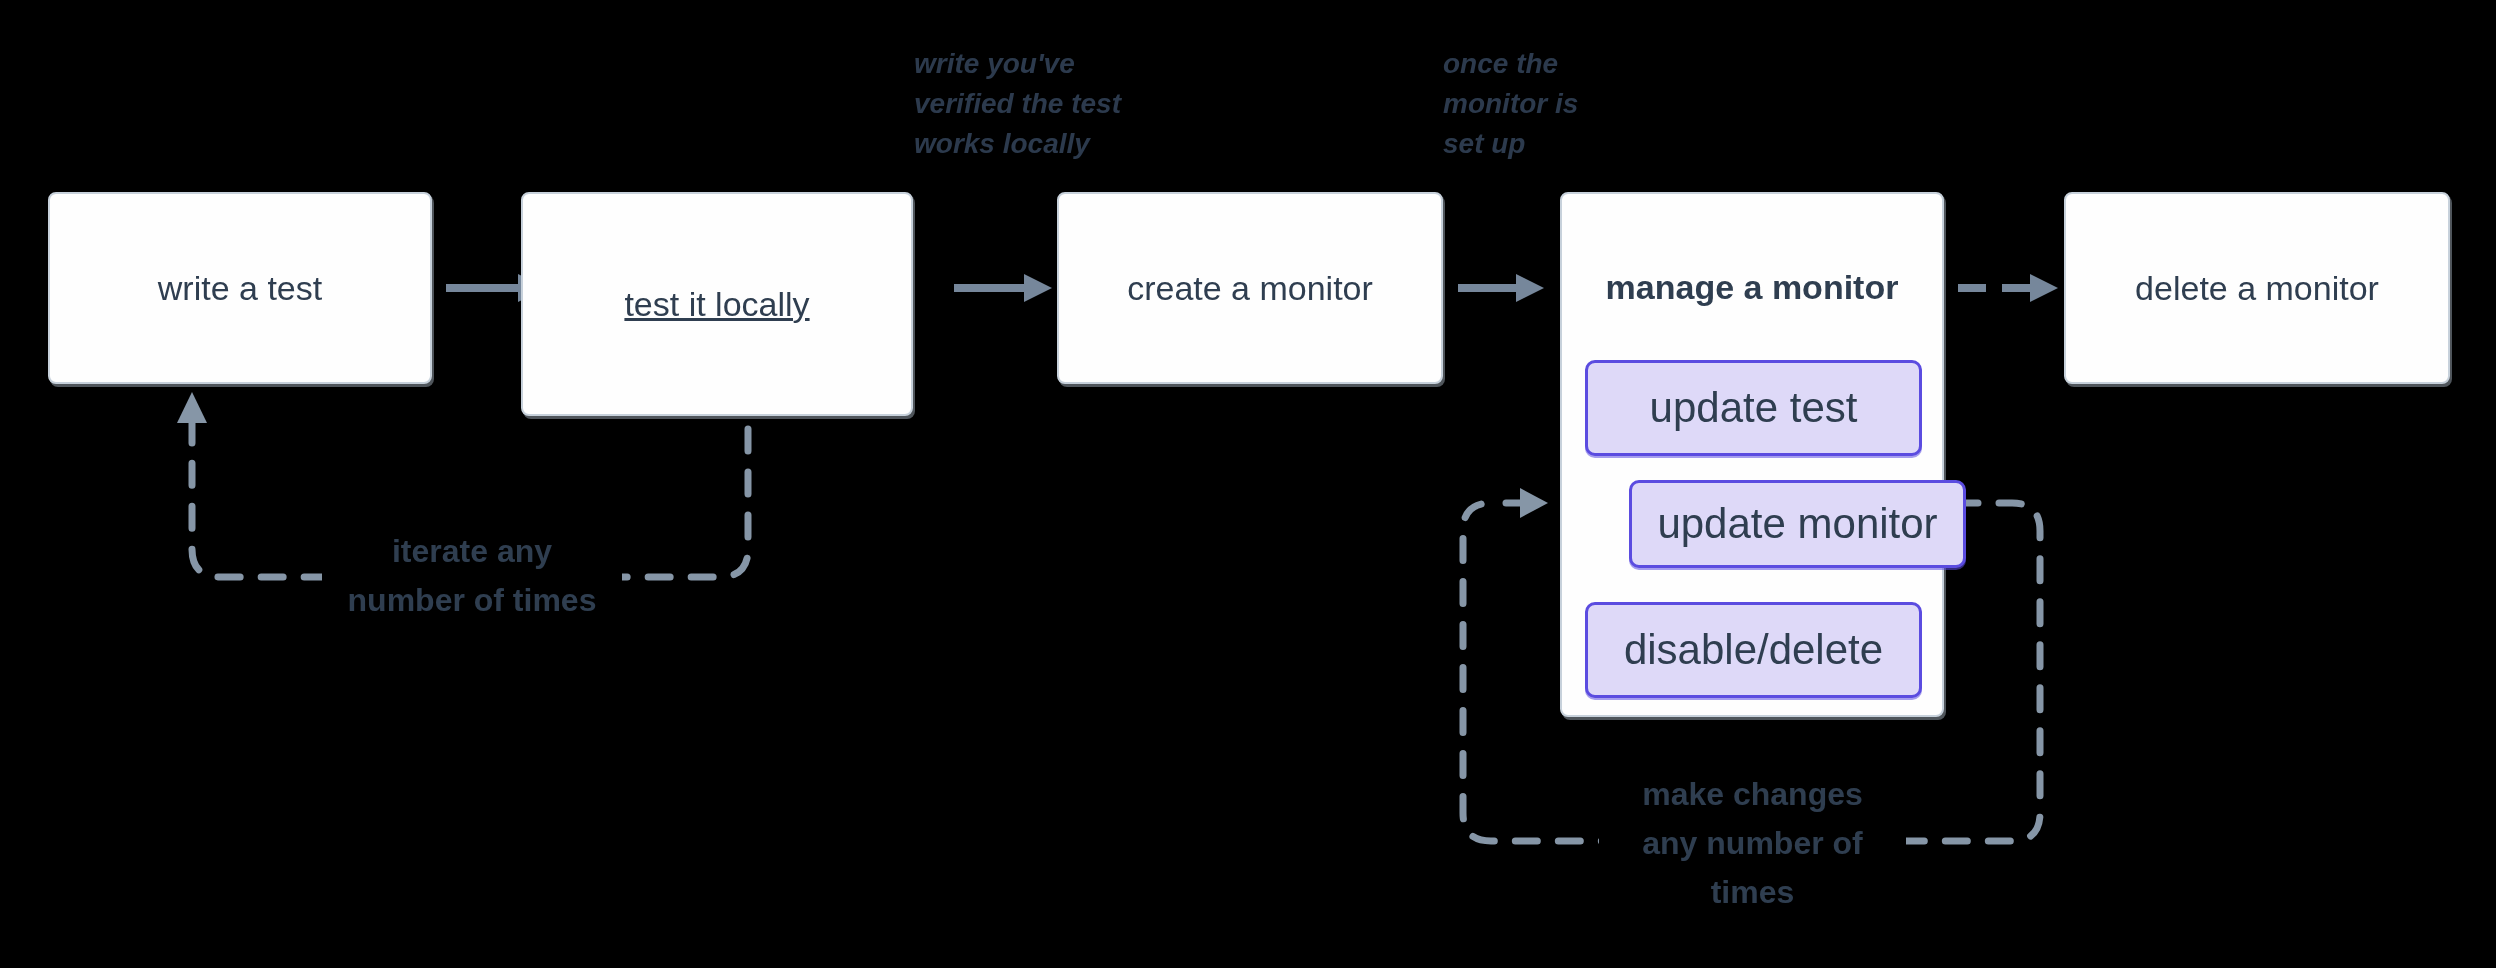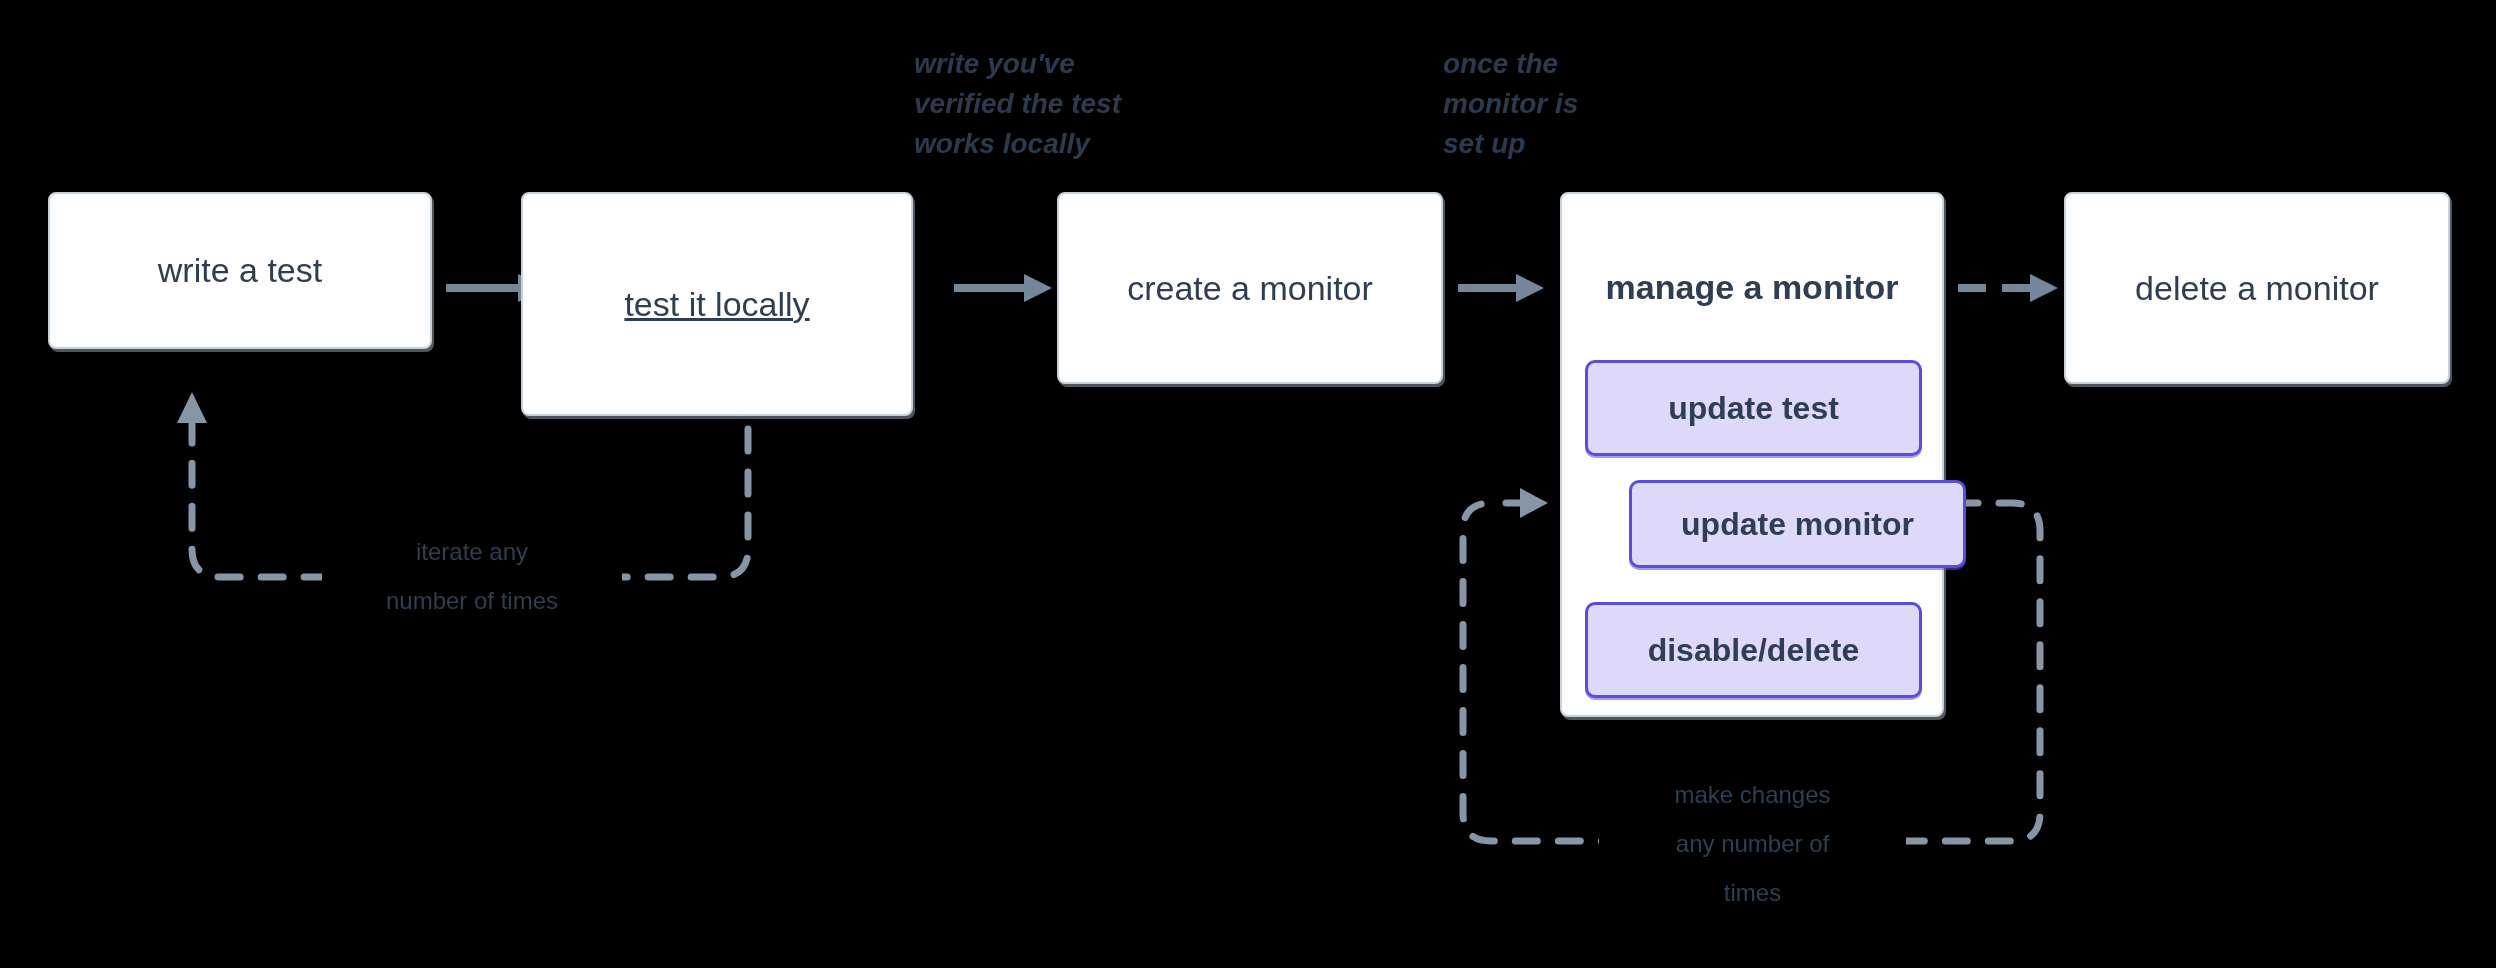--- a/index.html
+++ b/index.html
@@ -49,34 +49,34 @@
   }
   .action{
     position:absolute;
     background:var(--action-fill);
     border:3px solid var(--action-border);
     border-radius:10px;
     box-sizing:border-box;
     box-shadow:0 2px 0 rgba(91,76,224,0.55);
     display:flex;align-items:center;justify-content:center;
     color:var(--node-text);
-    font-size:32px;font-weight:700;
+    font-size:42px;font-weight:400;
   }
   .annotation{
     position:absolute;
     color:var(--annotation-text);
     font-size:28px;font-style:italic;font-weight:600;
     line-height:40px;white-space:nowrap;
   }
   .annotation span{display:block;}
   .loop-label{
     position:absolute;
     background:var(--background);
     color:var(--loop-label-text);
-    font-size:24px;font-weight:400;
+    font-size:32px;font-weight:700;
     line-height:49px;text-align:center;
   }
   .loop-label span{display:block;}
 </style>
 </head>
 <body>
 
 <div class="canvas">
 
   <svg class="connectors" width="2496" height="968" viewBox="0 0 2496 968">
@@ -107,21 +107,21 @@
       <polygon class="dash-head" points="192,392 177,423 207,423"></polygon>
     </g>
 
     <g>
       <path class="dash-line" d="M 1956 503 L 2012 503 Q 2040 503 2040 531 L 2040 813 Q 2040 841 2012 841 L 1491 841 Q 1463 841 1463 813 L 1463 531 Q 1463 503 1491 503"></path>
       <line class="dash-stem" x1="1506" y1="503" x2="1522" y2="503"></line>
       <polygon class="dash-head" points="1548,503 1520,488 1520,518"></polygon>
     </g>
   </svg>
 
-  <div class="node" style="left:48px;top:192px;width:384px;height:157px;">
+  <div class="node" style="left:48px;top:192px;width:384px;height:192px;">
     <span>write a test</span>
   </div>
 
   <div class="node" style="left:521px;top:192px;width:392px;height:224px;text-decoration:underline;">
     <span>test it locally</span>
   </div>
 
   <div class="node" style="left:1057px;top:192px;width:386px;height:192px;">
     <span>create a monitor</span>
   </div>

